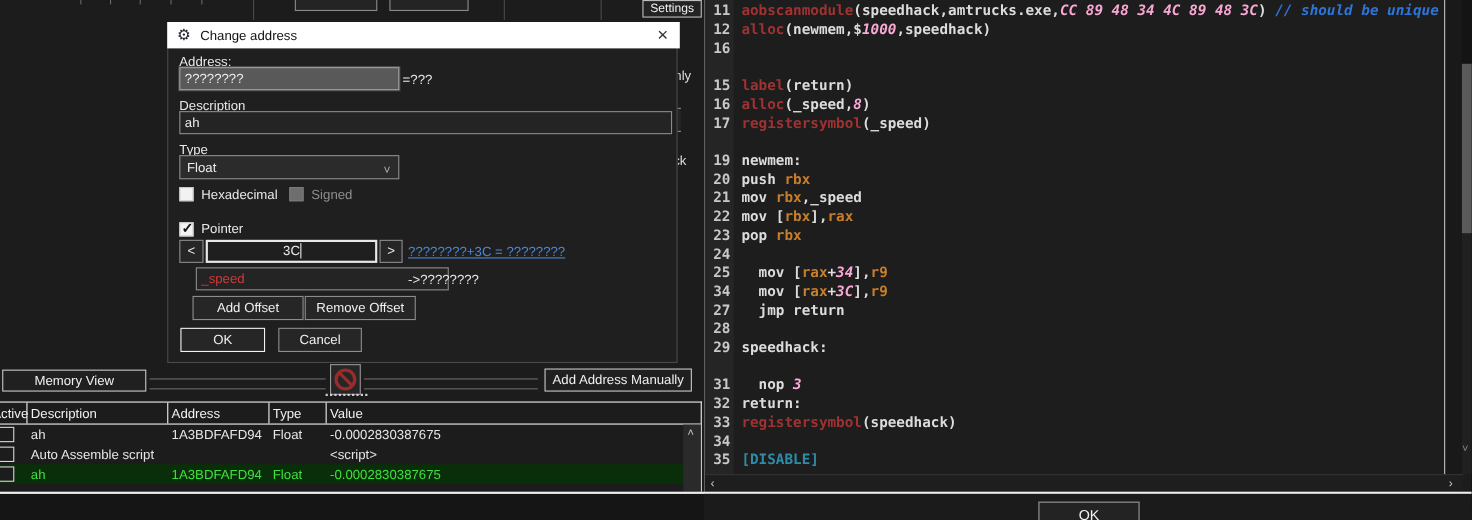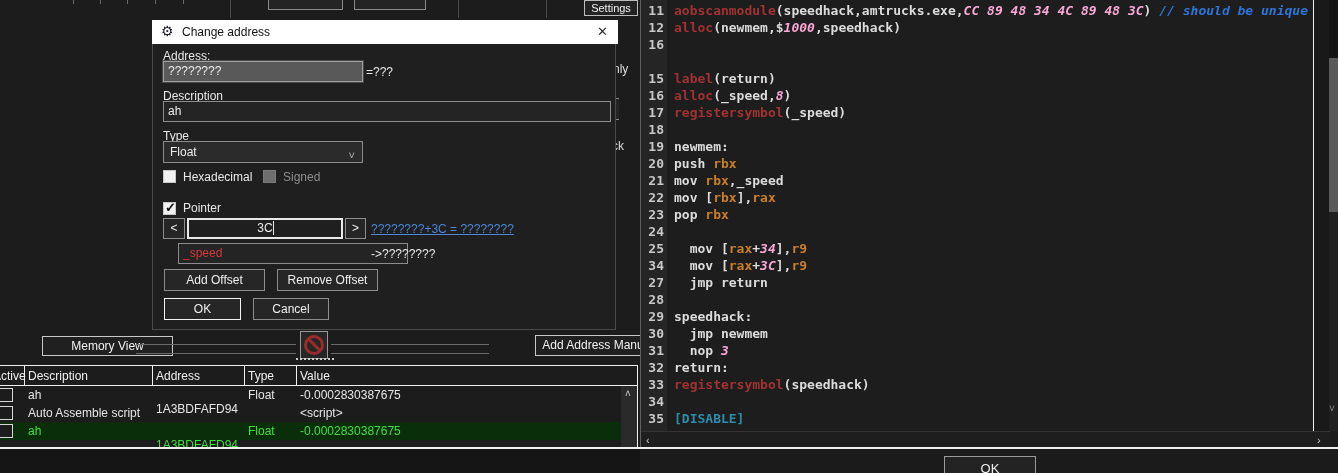--- a/index.html
+++ b/index.html
@@ -40,39 +40,39 @@
     font-size:12px; text-align:center; }
   .dbtn-focus { border:1px solid #f2f2f2; }
   .small-btn { line-height:19px; }
   .offset-inp { text-align:center; border:2px solid #e8e8e8; background:#1f1f1f; }
   .caret { position:absolute; width:1px; height:14px; background:#e8e8e8; }
   .lnk { position:absolute; color:#4c86d8; text-decoration:underline; font-size:12px; }
   .red-text { color:#d23a3a; }
 
   
   .lw-btn { position:absolute; border:1px solid #c8c8c8; background:#202020; color:#f0f0f0;
-    font-size:12px; text-align:center;margin-left:40px; }
+    font-size:12px; text-align:center; }
   .hline { position:absolute; height:1px; background:#6a6a6a; }
   .noentry-btn { position:absolute; left:300px; top:331px; width:28px; height:28px;
     background:#262626; border:1px solid #989898; }
   .noentry-circle { position:absolute; left:3px; top:3px; width:20px; height:20px;
     border:3px solid #9b2b2b; border-radius:50%; }
   .noentry-slash { position:absolute; left:4px; top:11px; width:18px; height:3px;
     background:#9b2b2b; transform:rotate(45deg); }
   .dotted { position:absolute; left:296px; top:358px; width:38px; border-top:2px dotted #cfcfcf; }
 
   .tbl-line-w { position:absolute; background:#f0f0f0; }
   .th { position:absolute; top:368px; height:17px; color:#f0f0f0; font-size:12px; line-height:17px; }
   .th-sep { position:absolute; top:366px; width:1px; height:19px; background:#f0f0f0; }
   .trow { position:absolute; left:0; width:621px; height:18px; line-height:18px; color:#e6e6e6; }
   .trow.sel { background:#0a2e0a; color:#3fe03f; }
   .trow .cb { position:absolute; left:-2px; top:2px; width:15px; height:14px;
     border:1px solid #d8d8d8; background:#1c1c1c; }
   .cell { position:absolute; white-space:pre; }
-  .col-desc { left:28px; } .col-addr { left:156px;margin-top:14px; } .col-type { left:248px; } .col-val { left:300px; }
+  .col-desc { left:28px; } .col-addr { left:156px; } .col-type { left:248px; } .col-val { left:300px; }
   .tbl-scroll { position:absolute; left:621px; top:386px; width:16px; height:61px; background:#2a2a2a; }
   .tbl-scroll .up { position:absolute; left:4px; top:2px; color:#d0d0d0; font-size:10px; }
   .bottom-left-dark { position:absolute; left:0; top:449px; width:640px; height:24px; background:#151515; }
 
   
   .ed-border { position:absolute; left:640px; top:0; width:1px; height:447px; background:#606060; }
   .ed-bg { position:absolute; left:641px; top:0; width:672px; height:431px; background:#1d1d1d; }
   .ed-gutter { position:absolute; left:641px; top:0; width:26px; height:431px; background:#252525; }
   #code-lines { position:absolute; left:641px; top:0; width:672px; height:431px; overflow:hidden; }
   .code-line { position:absolute; left:0; height:17px; width:672px; white-space:pre;
@@ -169,33 +169,31 @@
 
   <div class="ed-bg"></div>
   <div class="ed-gutter"></div>
   <div id="code-lines">
       <div class="code-line" style="top: 2px;"><span class="lnum">11</span><span class="c-cmd">aobscanmodule</span><span class="c-txt">(speedhack,amtrucks.exe,</span><span class="c-num">CC 89 48 34 4C 89 48 3C</span><span class="c-txt">) </span><span class="c-com">// should be unique</span></div>
       <div class="code-line" style="top: 19px;"><span class="lnum">12</span><span class="c-cmd">alloc</span><span class="c-txt">(newmem,$</span><span class="c-num">1000</span><span class="c-txt">,speedhack)</span></div>
       <div class="code-line" style="top: 36px;"><span class="lnum">16</span></div>
       <div class="code-line" style="top: 70px;"><span class="lnum">15</span><span class="c-cmd">label</span><span class="c-txt">(return)</span></div>
       <div class="code-line" style="top: 87px;"><span class="lnum">16</span><span class="c-cmd">alloc</span><span class="c-txt">(_speed,</span><span class="c-num">8</span><span class="c-txt">)</span></div>
       <div class="code-line" style="top: 104px;"><span class="lnum">17</span><span class="c-cmd">registersymbol</span><span class="c-txt">(_speed)</span></div>
-      <div class="code-line" style="top: 121px;"><span class="lnum">18</span></div>
       <div class="code-line" style="top: 138px;"><span class="lnum">19</span><span class="c-txt">newmem:</span></div>
       <div class="code-line" style="top: 155px;"><span class="lnum">20</span><span class="c-txt">push </span><span class="c-reg">rbx</span></div>
       <div class="code-line" style="top: 172px;"><span class="lnum">21</span><span class="c-txt">mov </span><span class="c-reg">rbx</span><span class="c-txt">,_speed</span></div>
       <div class="code-line" style="top: 189px;"><span class="lnum">22</span><span class="c-txt">mov [</span><span class="c-reg">rbx</span><span class="c-txt">],</span><span class="c-reg">rax</span></div>
       <div class="code-line" style="top: 206px;"><span class="lnum">23</span><span class="c-txt">pop </span><span class="c-reg">rbx</span></div>
       <div class="code-line" style="top: 223px;"><span class="lnum">24</span></div>
       <div class="code-line" style="top: 240px;"><span class="lnum">25</span><span class="c-txt">  mov [</span><span class="c-reg">rax</span><span class="c-txt">+</span><span class="c-num">34</span><span class="c-txt">],</span><span class="c-reg">r9</span></div>
       <div class="code-line" style="top: 257px;"><span class="lnum">34</span><span class="c-txt">  mov [</span><span class="c-reg">rax</span><span class="c-txt">+</span><span class="c-num">3C</span><span class="c-txt">],</span><span class="c-reg">r9</span></div>
       <div class="code-line" style="top: 274px;"><span class="lnum">27</span><span class="c-txt">  jmp return</span></div>
       <div class="code-line" style="top: 291px;"><span class="lnum">28</span></div>
       <div class="code-line" style="top: 308px;"><span class="lnum">29</span><span class="c-txt">speedhack:</span></div>
-      <div class="code-line" style="top: 325px;"><span class="lnum">30</span><span class="c-txt">  jmp newmem</span></div>
       <div class="code-line" style="top: 342px;"><span class="lnum">31</span><span class="c-txt">  nop </span><span class="c-num">3</span></div>
       <div class="code-line" style="top: 359px;"><span class="lnum">32</span><span class="c-txt">return:</span></div>
       <div class="code-line" style="top: 376px;"><span class="lnum">33</span><span class="c-cmd">registersymbol</span><span class="c-txt">(speedhack)</span></div>
       <div class="code-line" style="top: 393px;"><span class="lnum">34</span></div>
       <div class="code-line" style="top: 410px;"><span class="lnum">35</span><span class="c-dis">[DISABLE]</span></div>
     </div>
   <div class="ed-border"></div>
   <div class="ed-rightline"></div>
   <div class="ed-rightgap"></div>
   <div class="vsb">
@@ -236,19 +234,19 @@
       <span class="mark">✓</span>
     </div>
     <div class="dlg-label" style="left:30px; top:180px">Pointer</div>
     <div class="dbtn small-btn" style="left:10px; top:197px; width:22px; height:21px">&lt;</div>
     <div class="inp offset-inp" style="left:34px; top:197px; width:156px; height:21px; line-height:17px">3C</div>
     <div class="caret" style="left:120px; top:200px"></div>
     <div class="dbtn small-btn" style="left:192px; top:197px; width:21px; height:21px">&gt;</div>
     <div class="lnk" style="left:218px; top:201px">????????+3C = ????????</div>
     <div class="inp red-text" style="left:25px; top:222px; width:230px; height:21px">_speed</div>
     <div class="dlg-label" style="left:218px; top:226px">-&gt;????????</div>
-    <div class="dbtn" style="left:11px; top:248px; width:101px; height:22px; line-height:20px">Add Offset</div>
+    <div class="dbtn" style="left:22px; top:248px; width:101px; height:22px; line-height:20px">Add Offset</div>
     <div class="dbtn" style="left:124px; top:248px; width:101px; height:22px; line-height:20px">Remove Offset</div>
     <div class="dbtn dbtn-focus" style="left:11px; top:277px; width:77px; height:22px; line-height:20px">OK</div>
     <div class="dbtn" style="left:100px; top:277px; width:76px; height:22px; line-height:20px">Cancel</div>
   </div>
 
 </div>
 
 </body></html>

